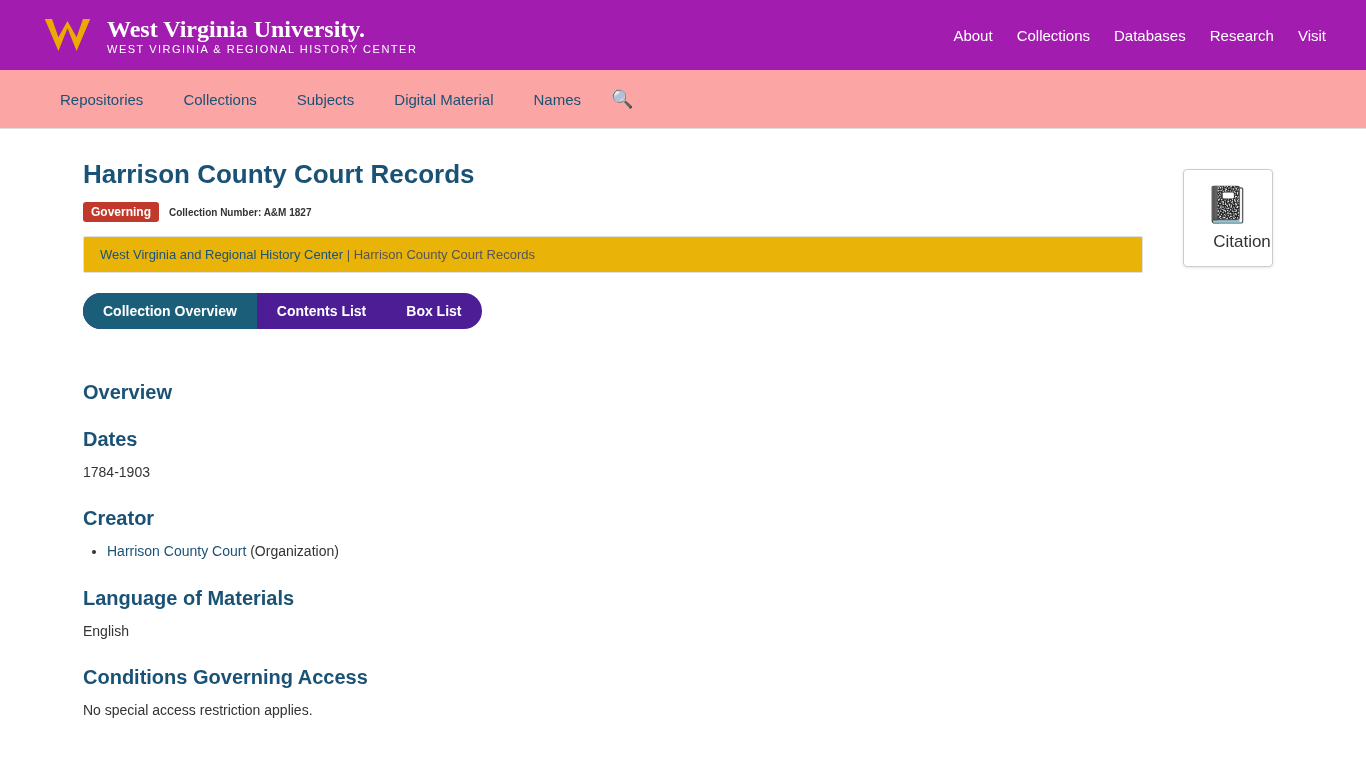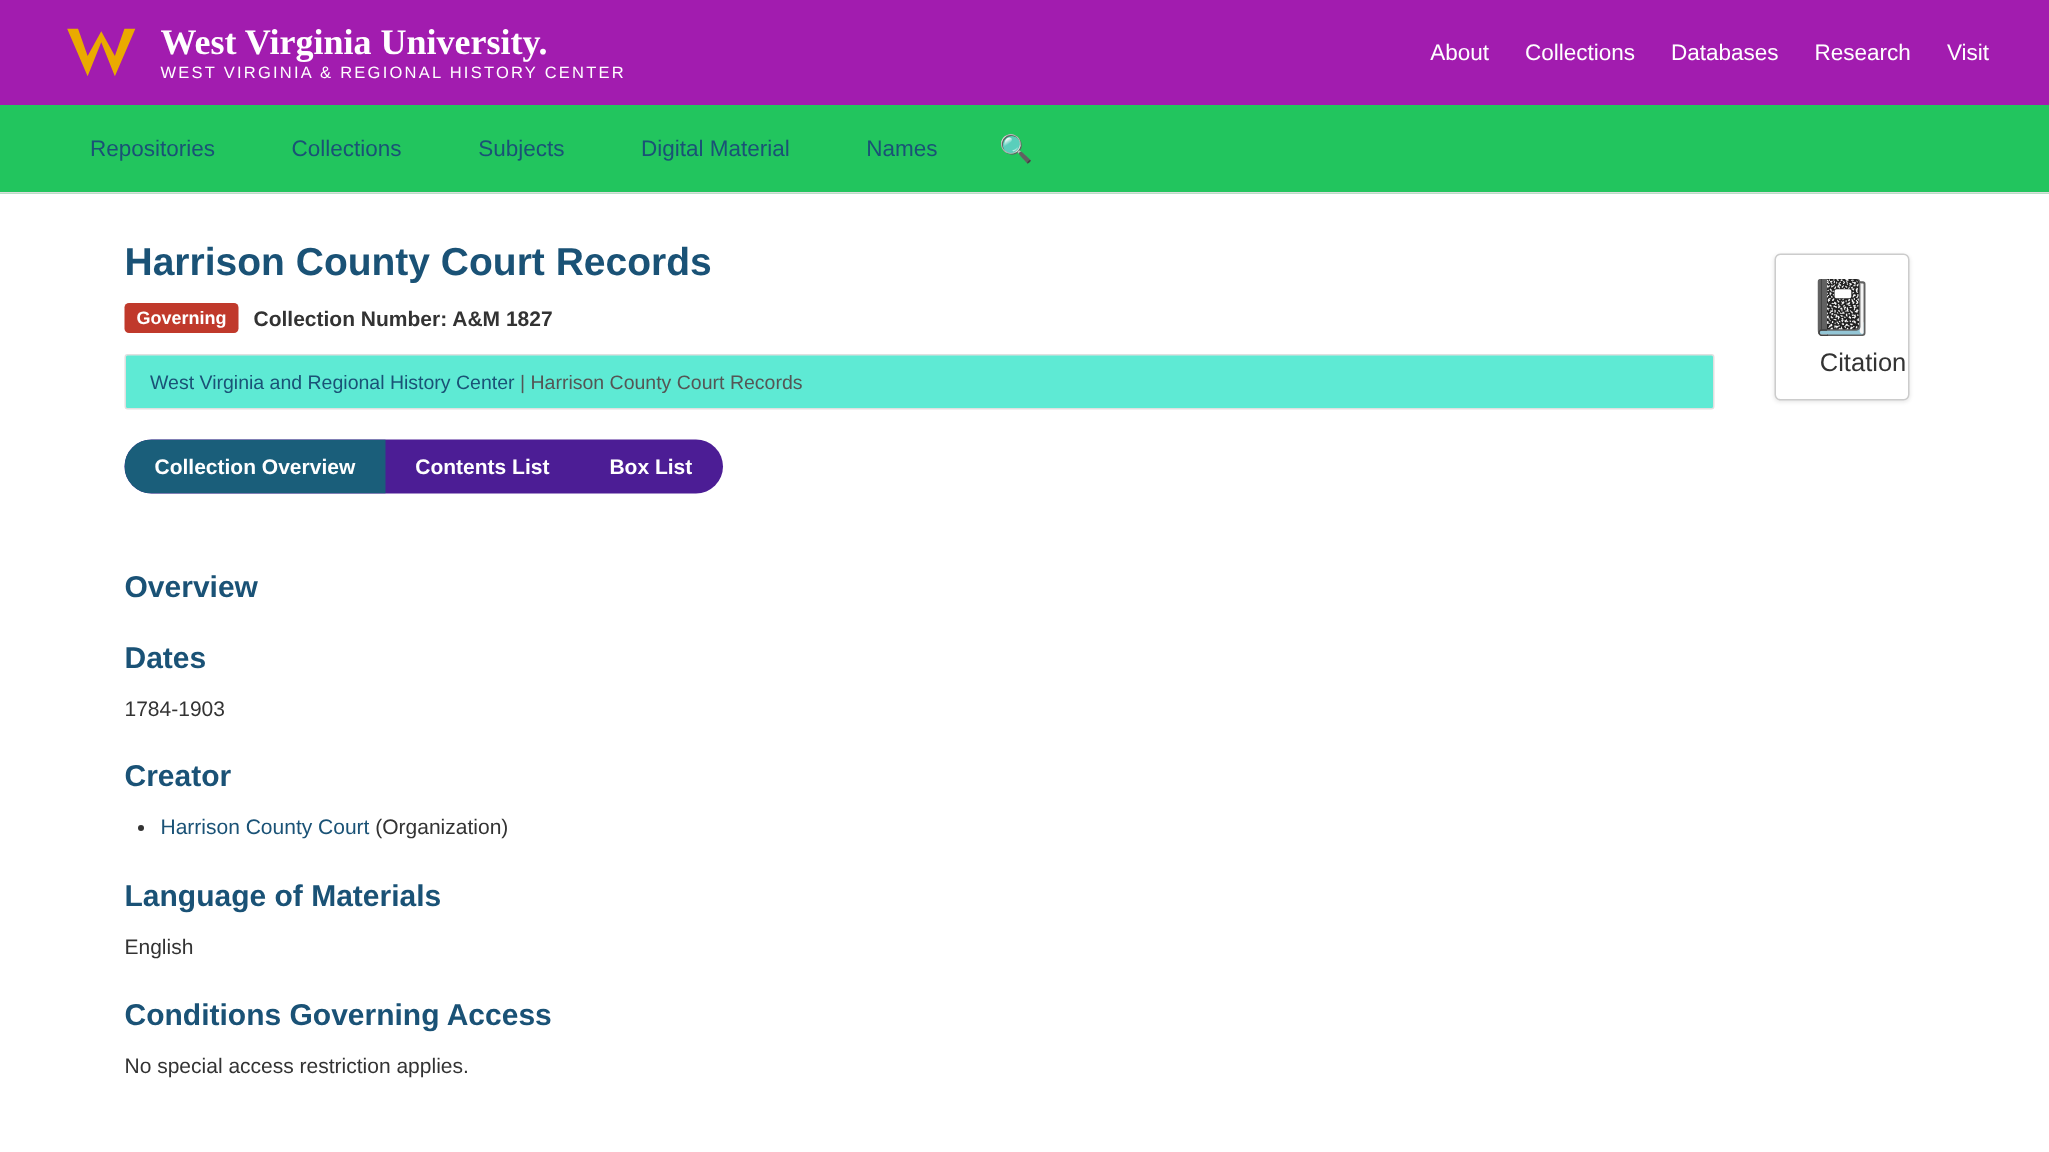--- a/index.html
+++ b/index.html
@@ -36,26 +36,26 @@
       align-items: center;
     }
     .top-nav-links a {
       color: white;
       text-decoration: none;
       font-size: 15px;
     }
 
     
     .secondary-nav {
-      background-color: #22c55e;
+      background-color: #fca5a5;
       border-bottom: 1px solid #ddd;
       padding: 0 40px;
       display: flex;
       align-items: center;
-      gap: 11px;
+      gap: 0;
     }
     .secondary-nav a {
       color: #1a5276;
       text-decoration: none;
       font-size: 15px;
       padding: 18px 20px;
       display: inline-block;
     }
     .search-icon-btn {
       background: none;
@@ -97,27 +97,27 @@
     }
     .collection-badge {
       background: #c0392b;
       color: white;
       font-size: 12px;
       font-weight: bold;
       padding: 3px 8px;
       border-radius: 3px;
     }
     .collection-number {
-      font-size: 14px;
+      font-size: 10px;
       color: #333;
     }
 
     
     .breadcrumb {
-      background: #5eead4;
+      background: #eab308;
       border: 1px solid #e0e0e0;
       padding: 10px 16px;
       font-size: 13px;
       margin-bottom: 20px;
       border-radius: 2px;
     }
     .breadcrumb a {
       color: #1a5276;
       text-decoration: none;
     }

